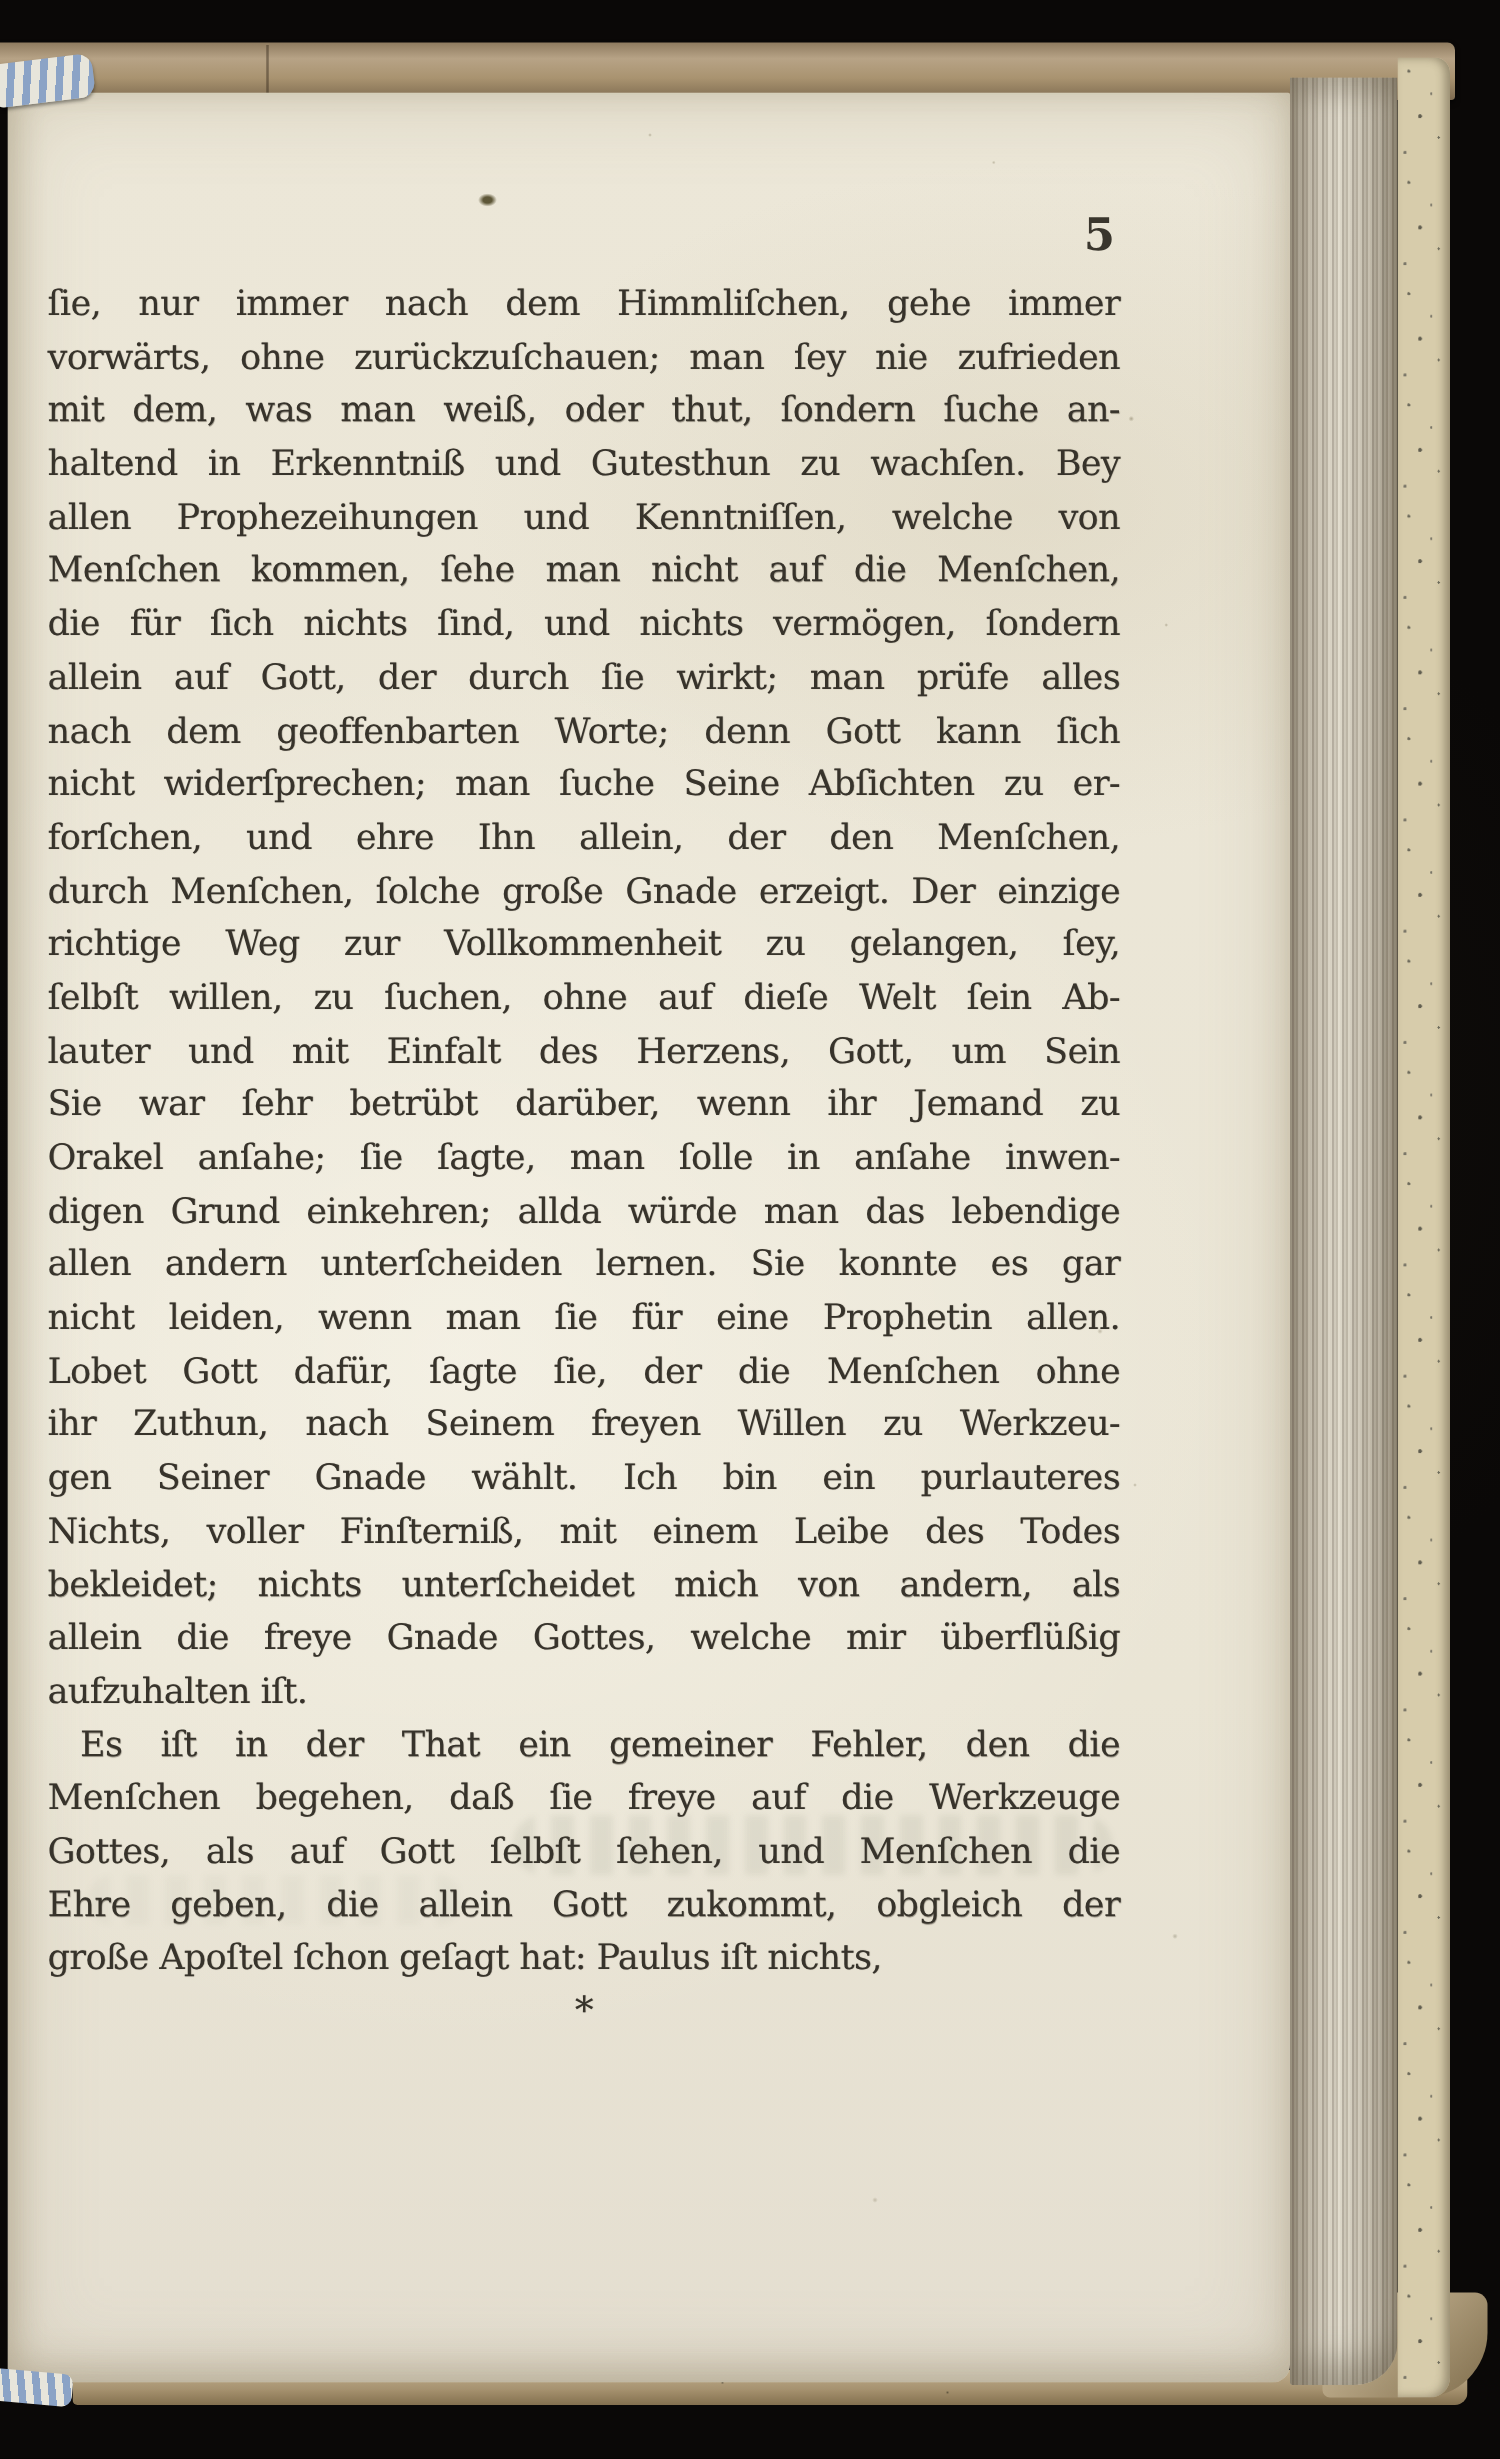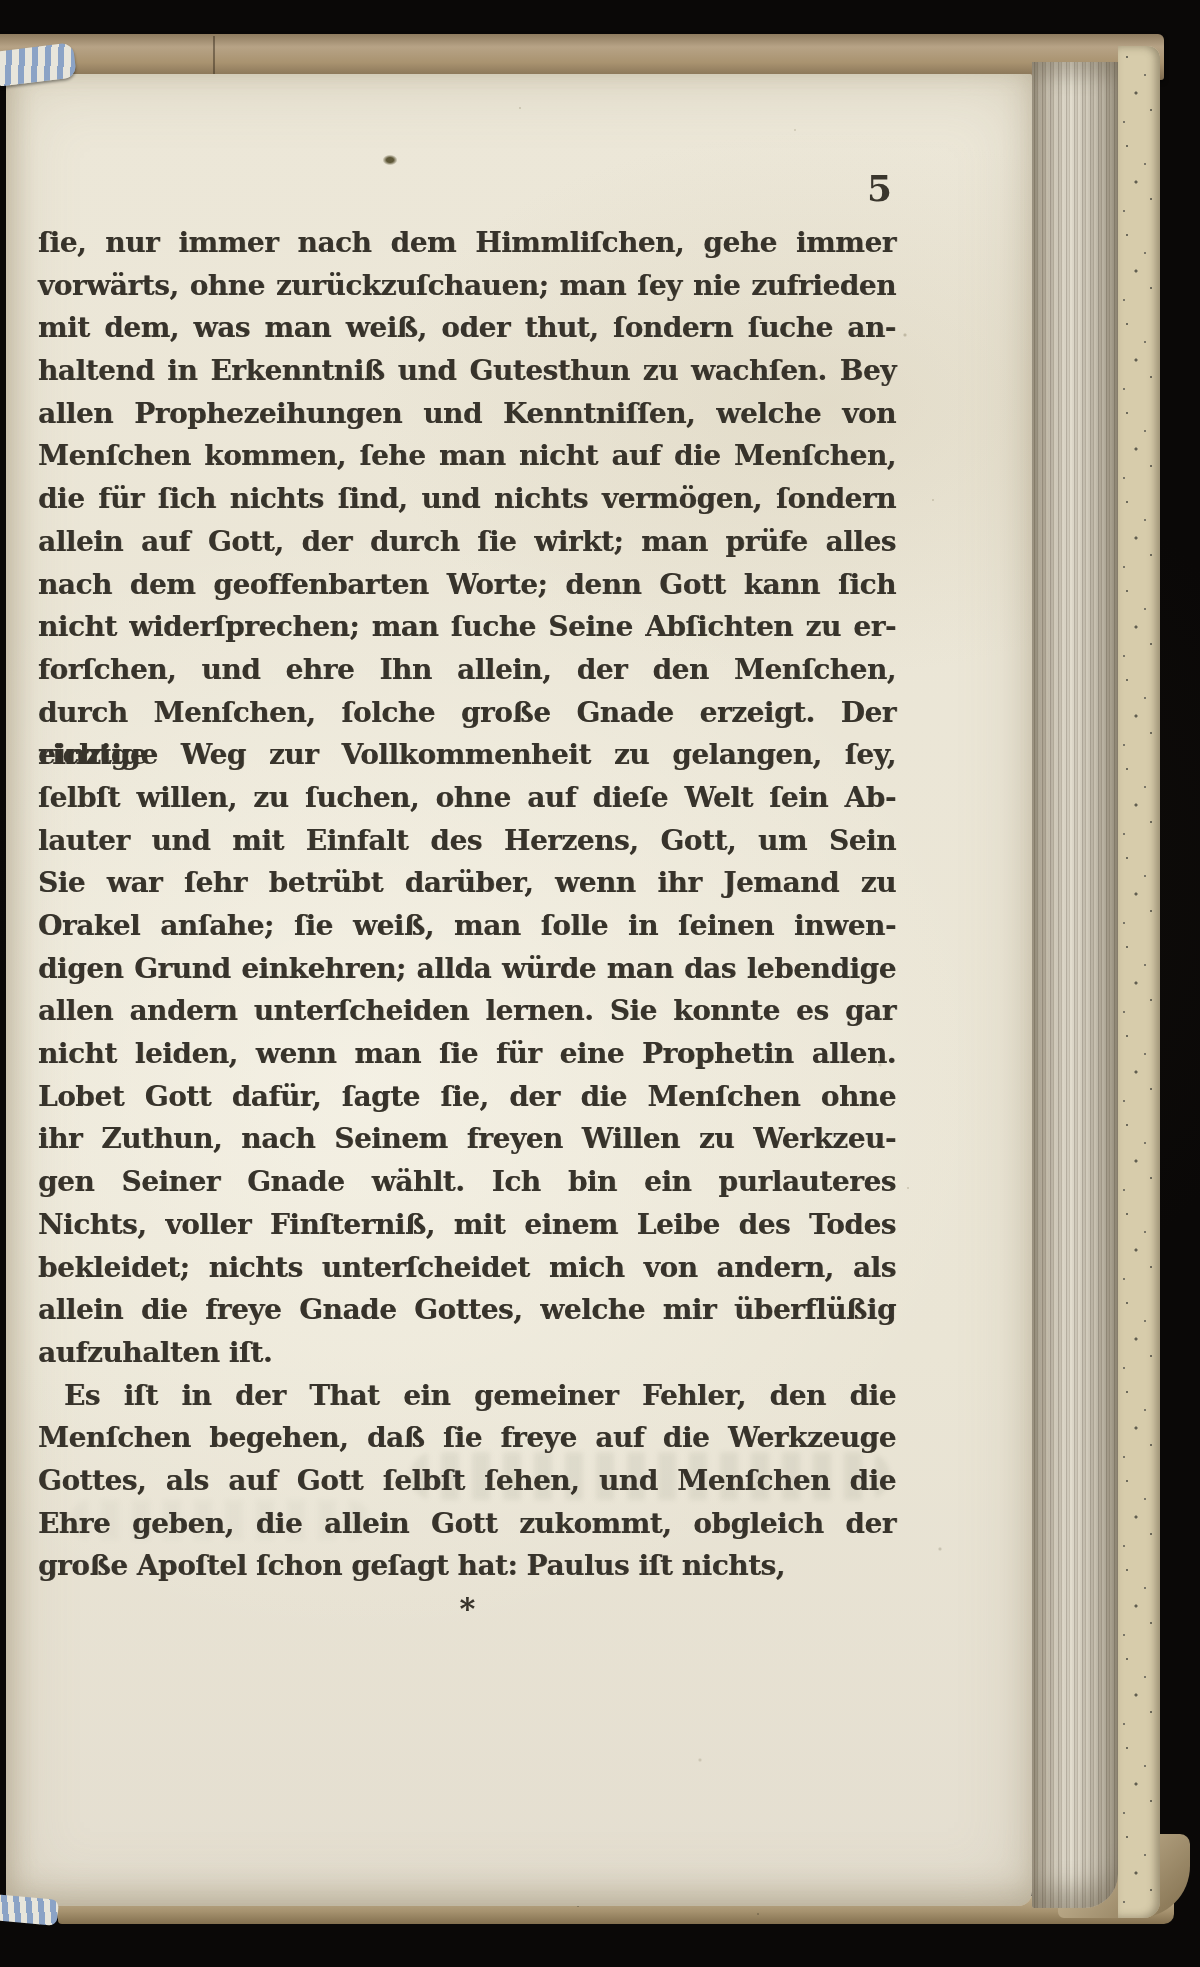--- a/index.html
+++ b/index.html
@@ -98,21 +98,21 @@
       radial-gradient(circle 1.5px at 33px 64px, #6e6b5c 55%, transparent 70%),
       radial-gradient(circle 2px at 6px 76px, #7a7668 55%, transparent 70%);
     background-size: 42px 89px;
     border-radius:0 12px 16px 0;
     box-shadow: inset -4px 0 8px rgba(70,60,40,.45);
   }
   
   .textblock {
     position:absolute; left:38px; top:222px; width:858px;
     color:#37332b;
-    font-size:28px; font-weight:700; letter-spacing:-0.5px;
+    font-size:28px; font-weight:400; letter-spacing:-0.5px;
     text-shadow:0.4px 0.3px 0.6px rgba(44,38,26,.45);
   }
   .pagenum {
     position:absolute; left:38px; top:164px; width:858px; height:48px;
     text-align:right; padding-right:4px; box-sizing:border-box;
     font-size:36px; font-weight:700; color:#3a362d; line-height:48px;
   }
   .line { height:42.7px; line-height:42.7px; overflow:visible; }
   .j { text-align:justify; text-align-last:justify; }
   .indent { padding-left:26px; box-sizing:border-box; }
@@ -149,21 +149,21 @@
     <div class="line j">die für ſich nichts ſind, und nichts vermögen, ſondern</div>
     <div class="line j">allein auf Gott, der durch ſie wirkt; man prüfe alles</div>
     <div class="line j">nach dem geoffenbarten Worte; denn Gott kann ſich</div>
     <div class="line j">nicht widerſprechen; man ſuche Seine Abſichten zu er-</div>
     <div class="line j">forſchen, und ehre Ihn allein, der den Menſchen,</div>
     <div class="line j">durch Menſchen, ſolche große Gnade erzeigt. Der einzige</div>
     <div class="line j">richtige Weg zur Vollkommenheit zu gelangen, ſey,</div>
     <div class="line j">ſelbſt willen, zu ſuchen, ohne auf dieſe Welt ſein Ab-</div>
     <div class="line j">lauter und mit Einfalt des Herzens, Gott, um Sein</div>
     <div class="line j">Sie war ſehr betrübt darüber, wenn ihr Jemand zu</div>
-    <div class="line j">Orakel anſahe; ſie weiß, man ſolle in ſeinen inwen-</div>
+    <div class="line j">Orakel anſahe; ſie ſagte, man ſolle in anſahe inwen-</div>
     <div class="line j">digen Grund einkehren; allda würde man das lebendige</div>
     <div class="line j">allen andern unterſcheiden lernen. Sie konnte es gar</div>
     <div class="line j">nicht leiden, wenn man ſie für eine Prophetin allen.</div>
     <div class="line j">Lobet Gott dafür, ſagte ſie, der die Menſchen ohne</div>
     <div class="line j">ihr Zuthun, nach Seinem freyen Willen zu Werkzeu-</div>
     <div class="line j">gen Seiner Gnade wählt. Ich bin ein purlauteres</div>
     <div class="line j">Nichts, voller Finſterniß, mit einem Leibe des Todes</div>
     <div class="line j">bekleidet; nichts unterſcheidet mich von andern, als</div>
     <div class="line j">allein die freye Gnade Gottes, welche mir überflüßig</div>
     <div class="line">aufzuhalten iſt.</div>

